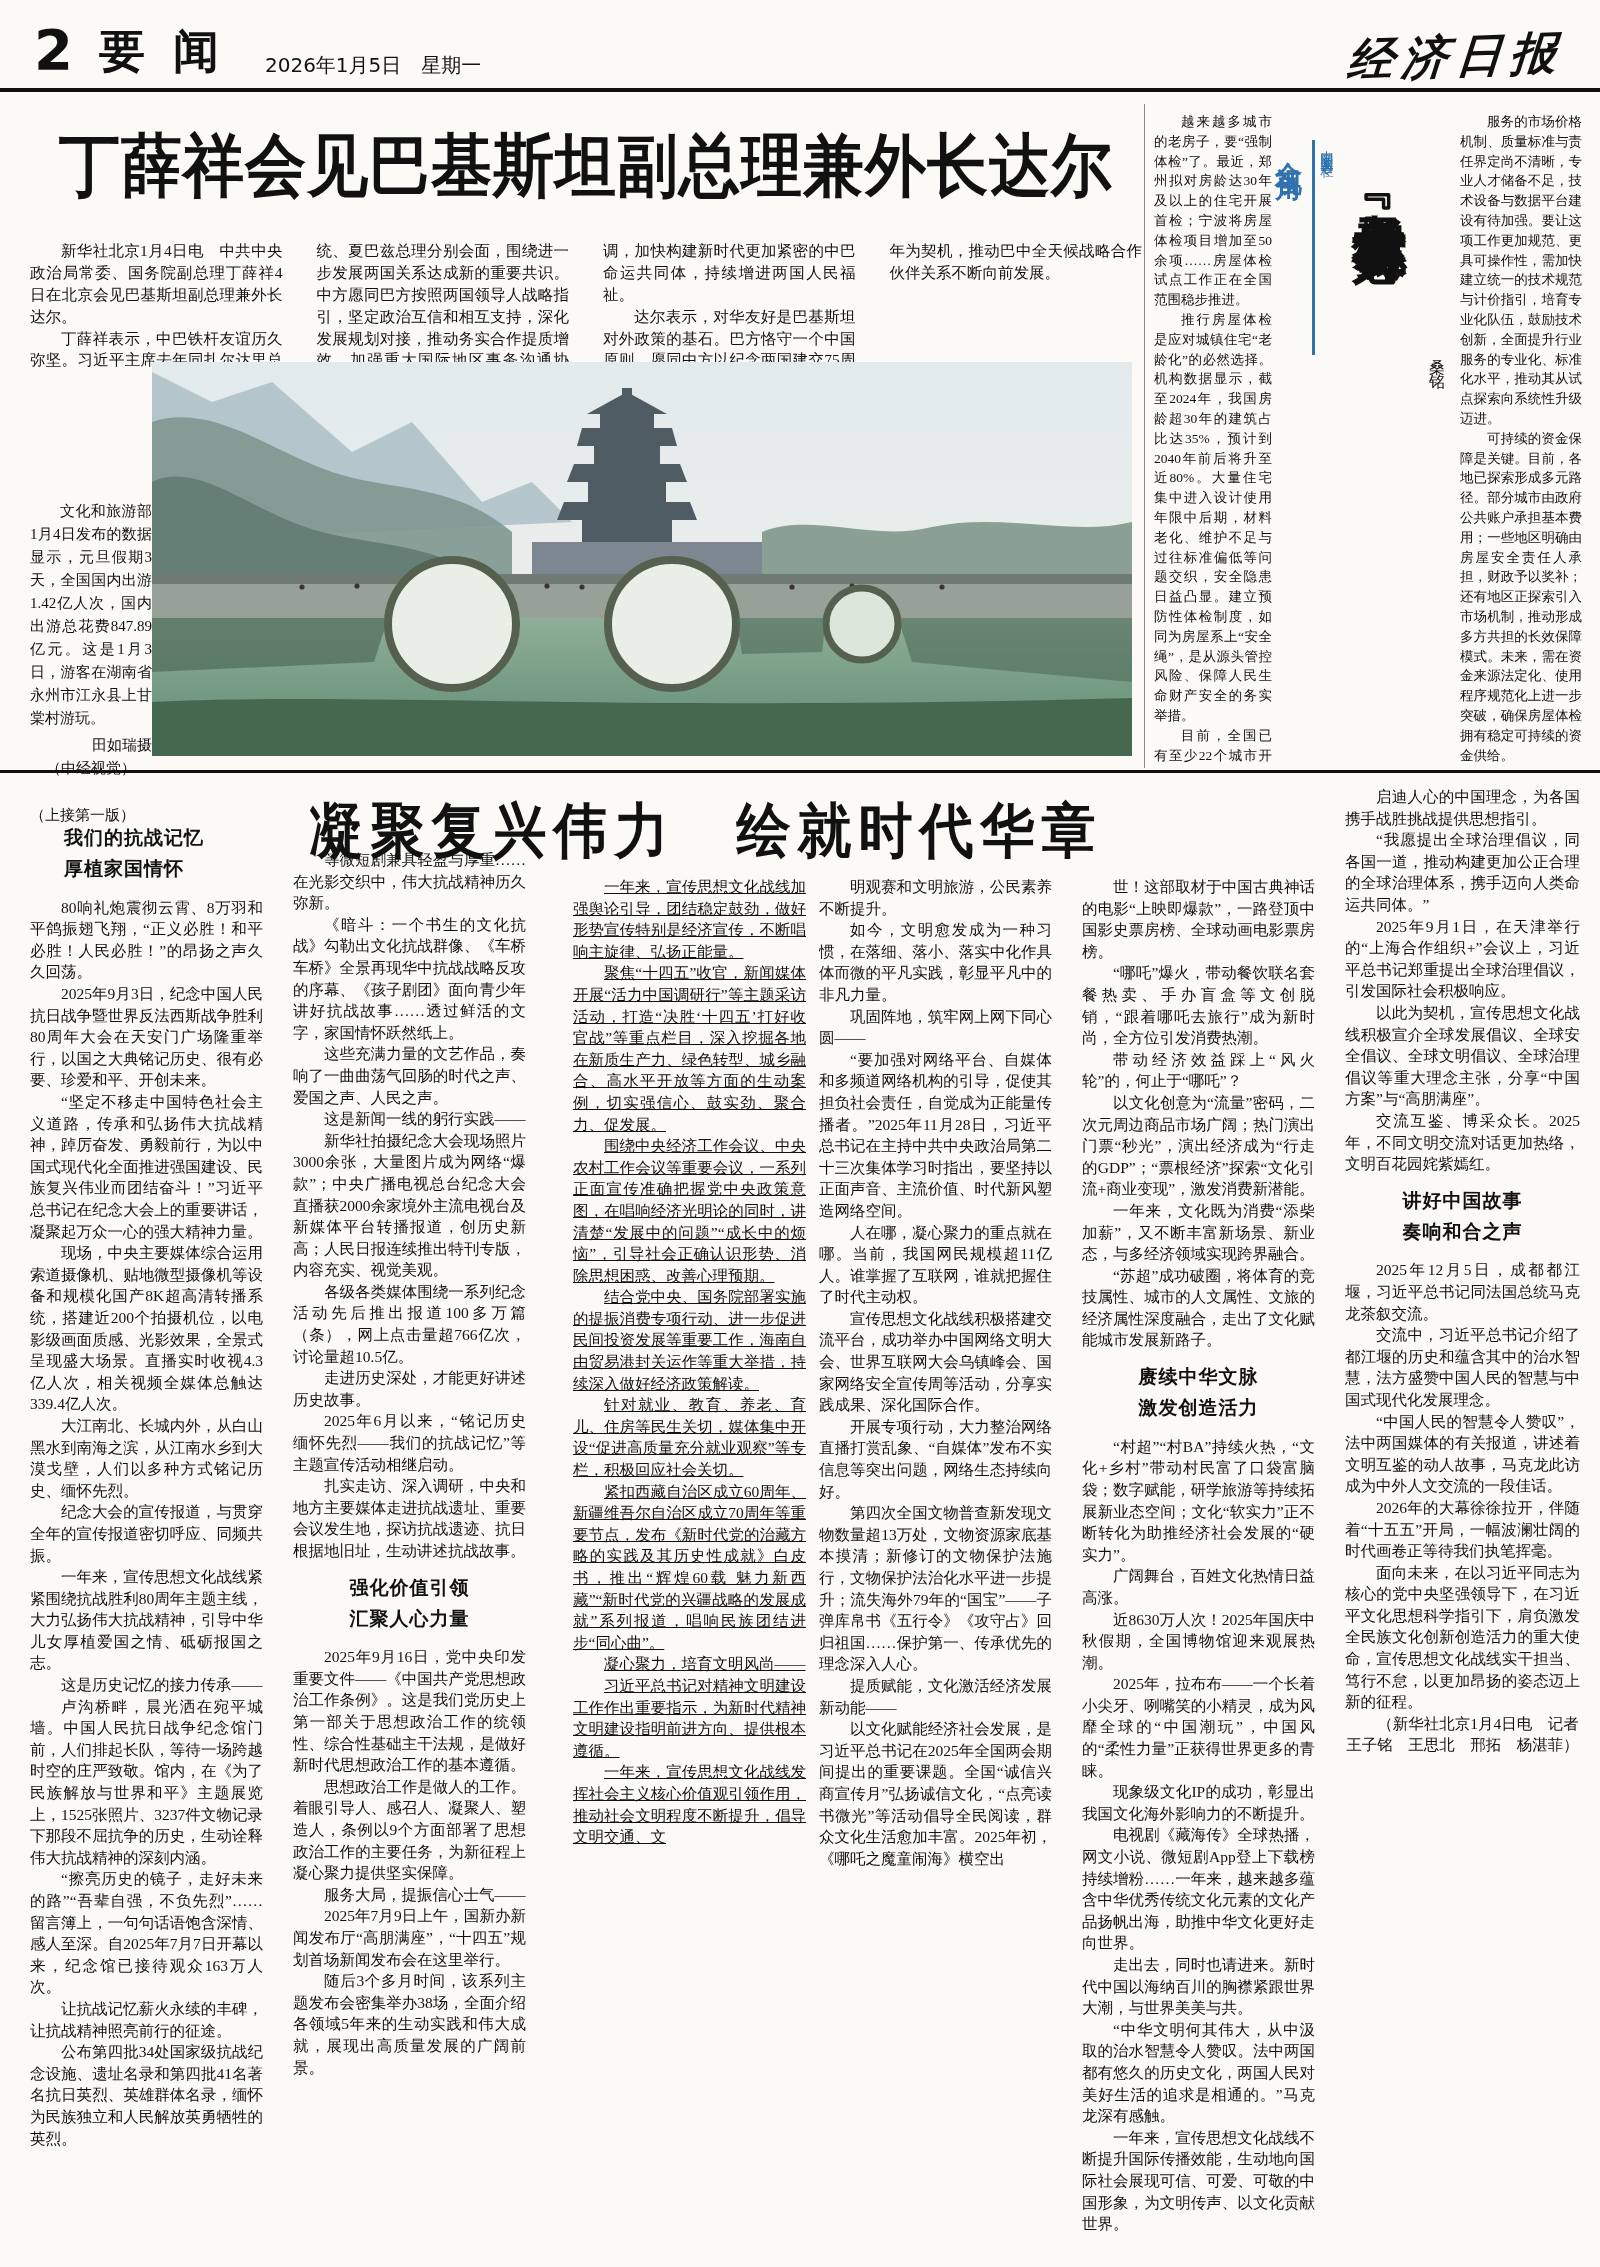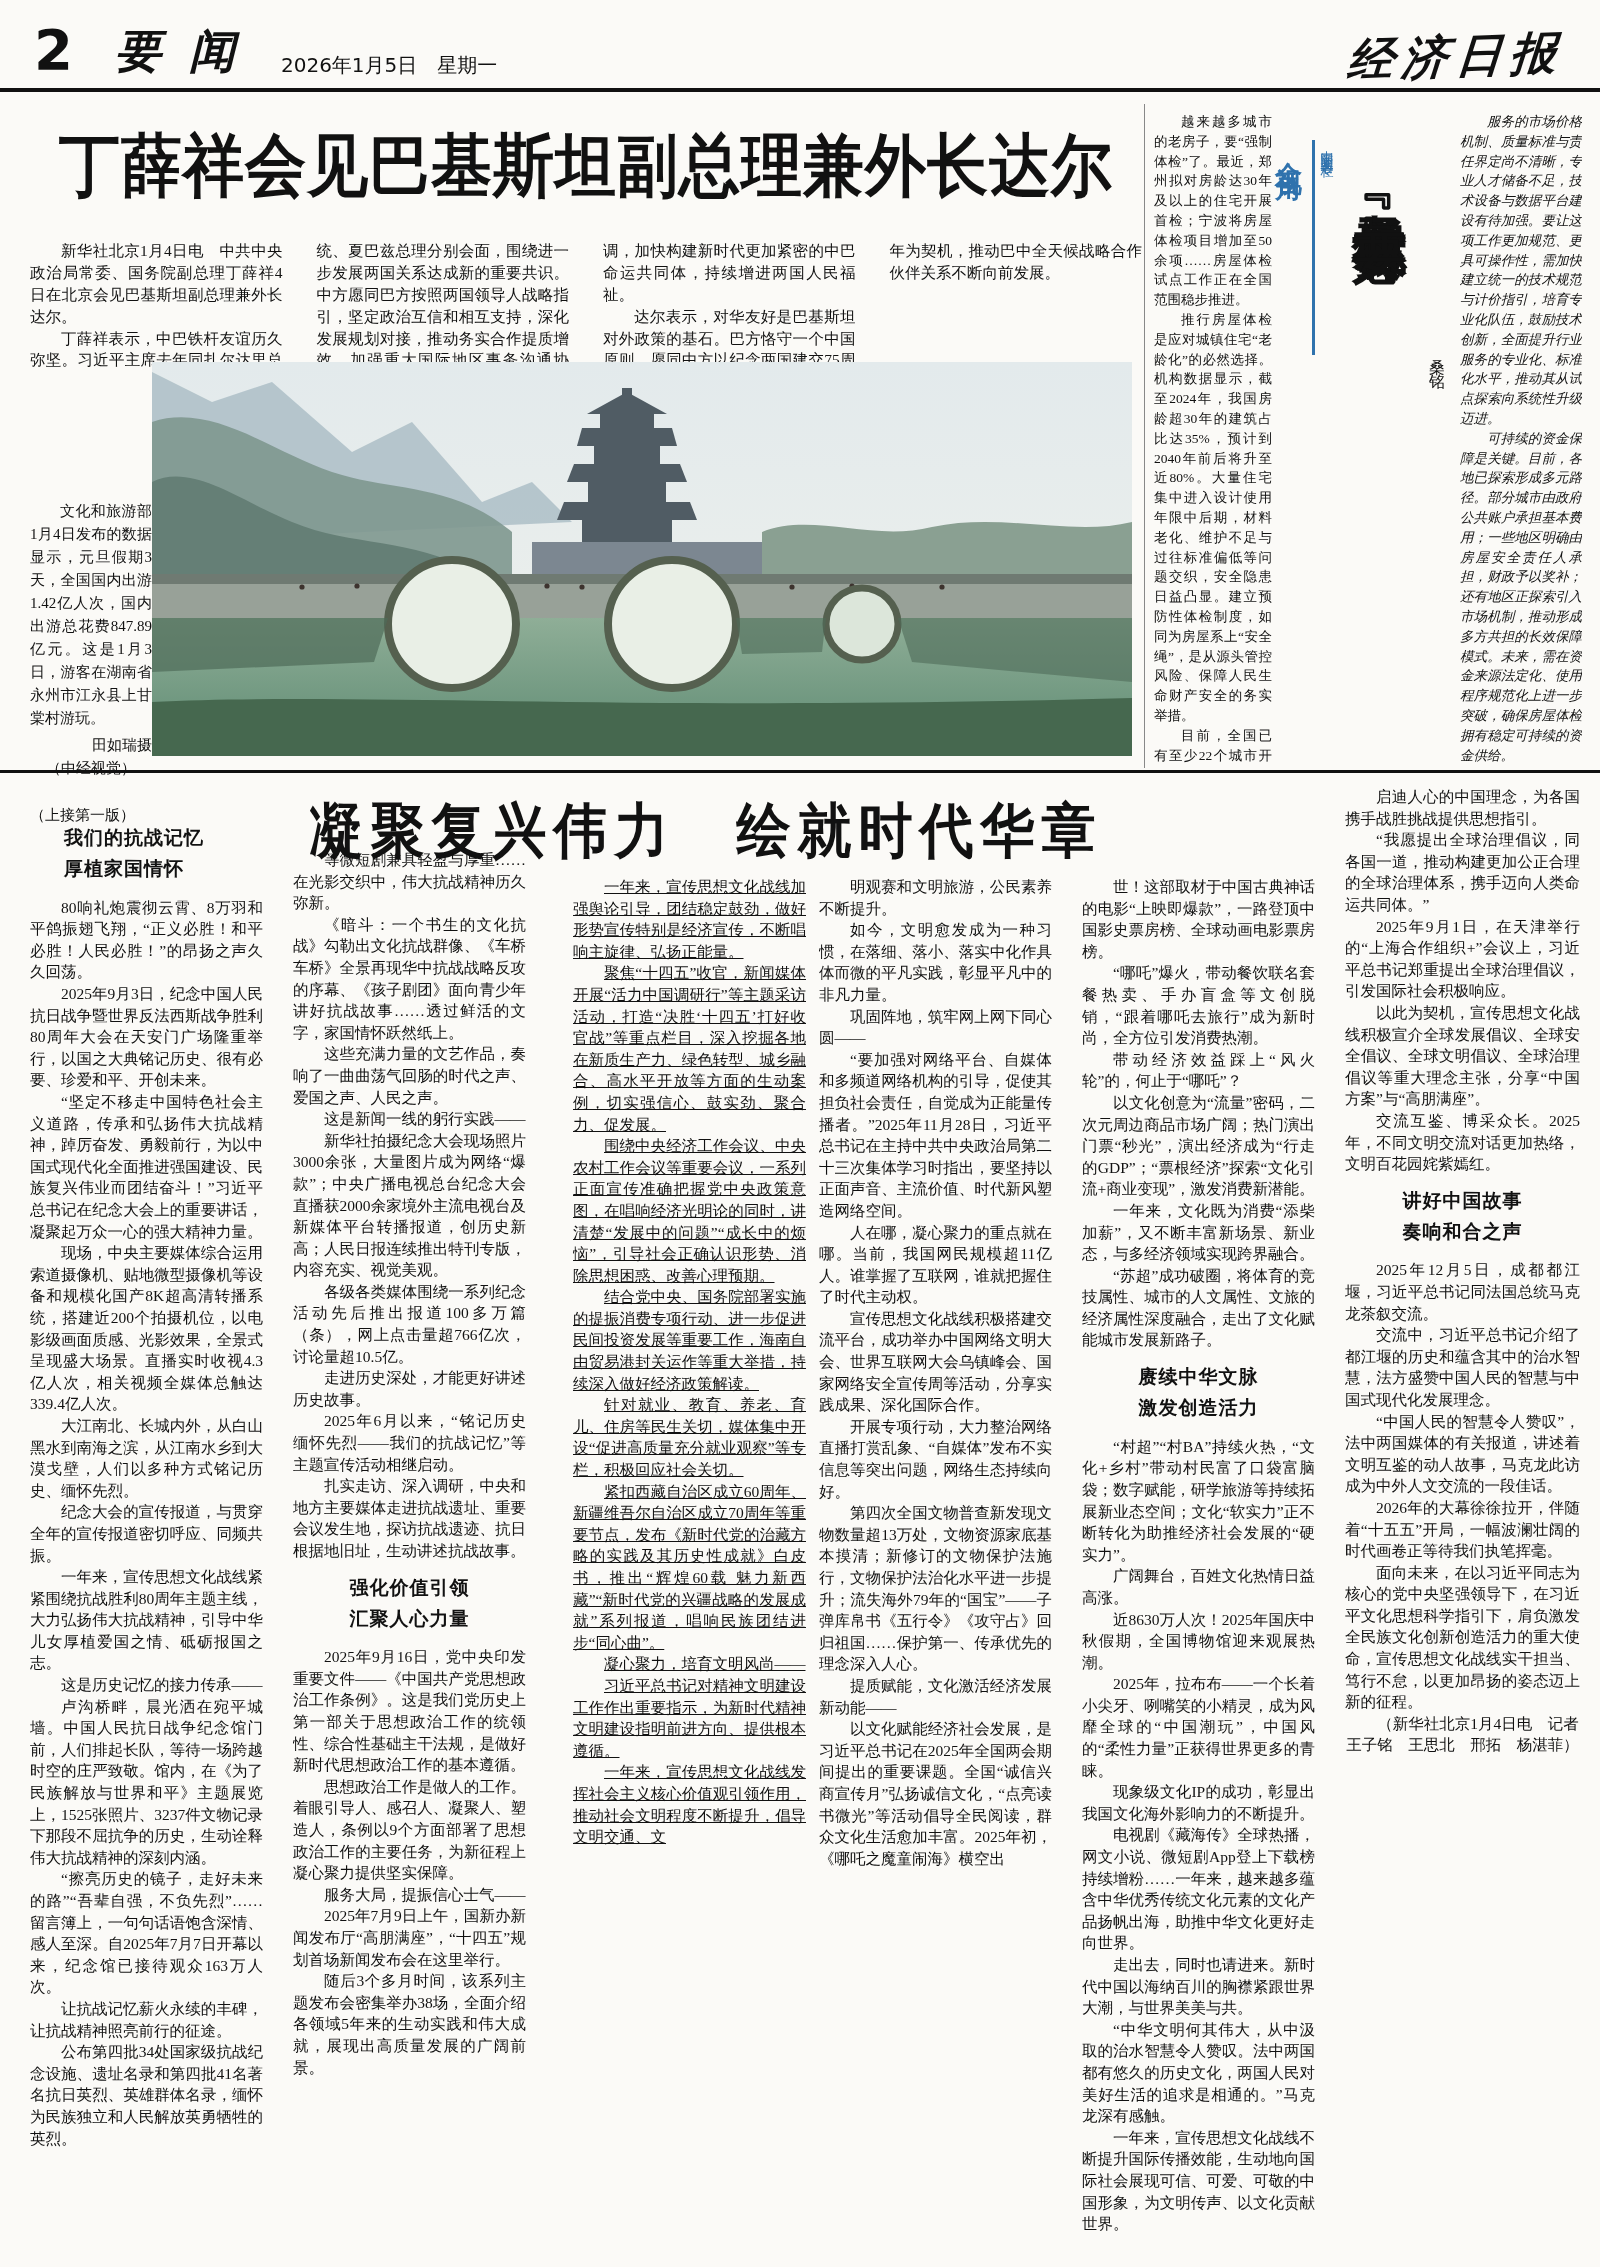--- a/index.html
+++ b/index.html
@@ -1,21 +1,21 @@
 <!DOCTYPE html>
 <html style="--accent: #2f72ad;"><head>
 <meta charset="utf-8">
 <style>
   html,body{margin:0;padding:0;background:#e9e7e2;}
   .page{position:relative;width:1600px;height:2267px;margin:0 auto;background:#fbfaf7;
         font-family:"Liberation Serif","DejaVu Serif",serif;color:#111;overflow:hidden;}
   
   .hdr{position:absolute;left:34px;top:20px;right:30px;height:66px;}
   .pagenum{display:inline-block;font-family:"DejaVu Sans",sans-serif;font-weight:900;font-size:56px;line-height:60px;vertical-align:bottom;}
-  .secname{display:inline-block;font-weight:900;font-size:46px;line-height:56px;letter-spacing:28px;margin-left:42px;vertical-align:bottom;font-style:italic;}
+  .secname{display:inline-block;font-weight:900;font-size:46px;line-height:56px;letter-spacing:28px;margin-left:26px;vertical-align:bottom;}
   .hdr-date{display:inline-block;font-family:"DejaVu Sans",sans-serif;font-size:20px;margin-left:18px;vertical-align:bottom;line-height:30px;}
   .masthead{position:absolute;right:6px;top:6px;font-size:46px;font-weight:900;letter-spacing:8px;transform:skewX(-6deg) rotate(-2deg);font-style:italic;}
   .hdr-rule{position:absolute;left:0;top:88px;width:1600px;height:4px;background:#111;}
   
   .topstory{position:absolute;left:30px;top:104px;width:1112px;}
   .top-headline{font-family:"DejaVu Sans",sans-serif;font-weight:900;font-size:61px;line-height:1.35;text-align:center;letter-spacing:1px;white-space:nowrap;transform:scaleY(1.12);transform-origin:top center;margin-top:16px;}
   .top-body{margin-top:38px;height:140px;column-count:4;column-gap:34px;overflow:hidden;
             font-size:15.5px;line-height:21.8px;text-align:justify;}
   .body-p{margin:0;text-indent:2em;}
   
@@ -30,21 +30,21 @@
   .sidebar{position:absolute;left:1154px;top:112px;width:428px;height:654px;display:flex;}
   .sb-coltext{font-size:13.5px;line-height:19.8px;text-align:justify;overflow:hidden;}
   .sb-left{width:118px;height:100%;}
   .sb-kicker{width:62px;display:flex;justify-content:center;padding-top:28px;}
   .kicker-main{writing-mode:vertical-rl;font-family:"DejaVu Sans",sans-serif;font-weight:700;font-size:27px;letter-spacing:6px;color:var(--accent,#2f72ad);}
   .kicker-sub{writing-mode:vertical-rl;font-size:13px;letter-spacing:2px;color:var(--accent,#2f72ad);border-left:3px solid var(--accent,#2f72ad);padding-left:3px;margin-left:5px;height:215px;}
   .sb-headline{width:92px;display:flex;justify-content:center;padding-top:60px;}
   .sb-headline span{writing-mode:vertical-rl;font-family:"DejaVu Sans",sans-serif;font-weight:900;font-size:52px;line-height:1.0;letter-spacing:2px;transform:scaleX(1.05);}
   .sb-author{width:34px;padding-top:235px;}
   .sb-author span{writing-mode:vertical-rl;font-size:16px;letter-spacing:14px;}
-  .sb-right{flex:1;height:100%;font-style:italic;}
+  .sb-right{flex:1;height:100%;}
   
   .mid-rule{position:absolute;left:0;top:770px;width:1600px;height:3px;background:#111;}
   
   .contnote{position:absolute;left:30px;top:806px;font-size:15px;}
   .main-headline{position:absolute;left:262px;top:792px;width:888px;text-align:center;
                  font-family:"DejaVu Sans",sans-serif;font-weight:900;font-size:54px;letter-spacing:7px;transform:scaleY(1.1);transform-origin:top center;white-space:nowrap;}
   .mcol{position:absolute;width:233px;font-size:15.5px;line-height:21.6px;text-align:justify;overflow:hidden;}
   .mcol .body-p{margin:0;text-indent:2em;}
   .col-subhead{margin:10px 0 12px 0;font-family:"DejaVu Sans",sans-serif;font-weight:700;font-size:19px;line-height:1.65;text-align:left;padding-left:34px;letter-spacing:1px;}
   .mcol.center-sub .col-subhead{text-align:center;padding-left:0;}

